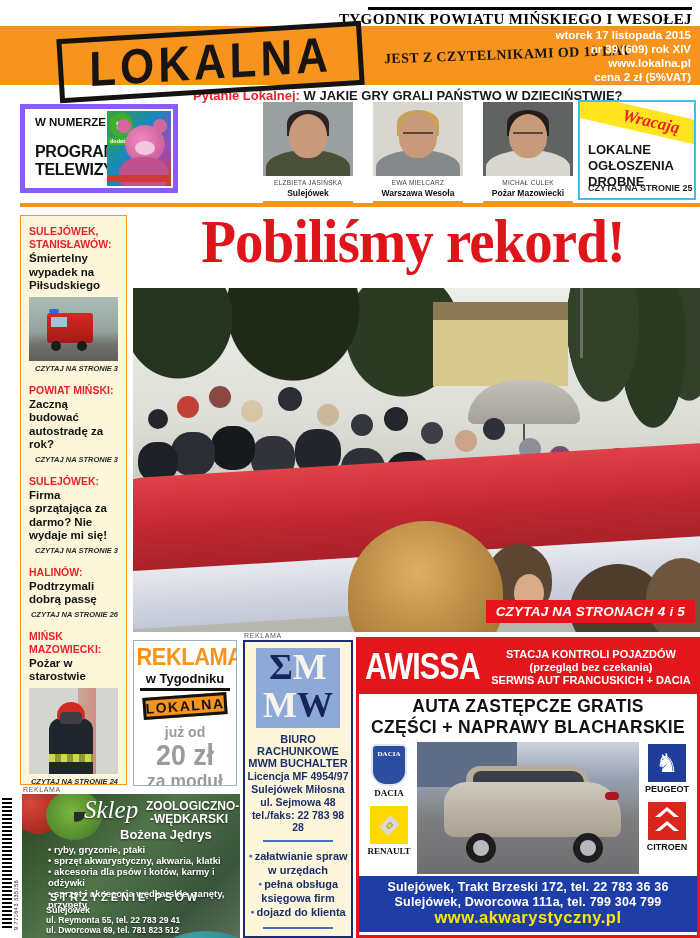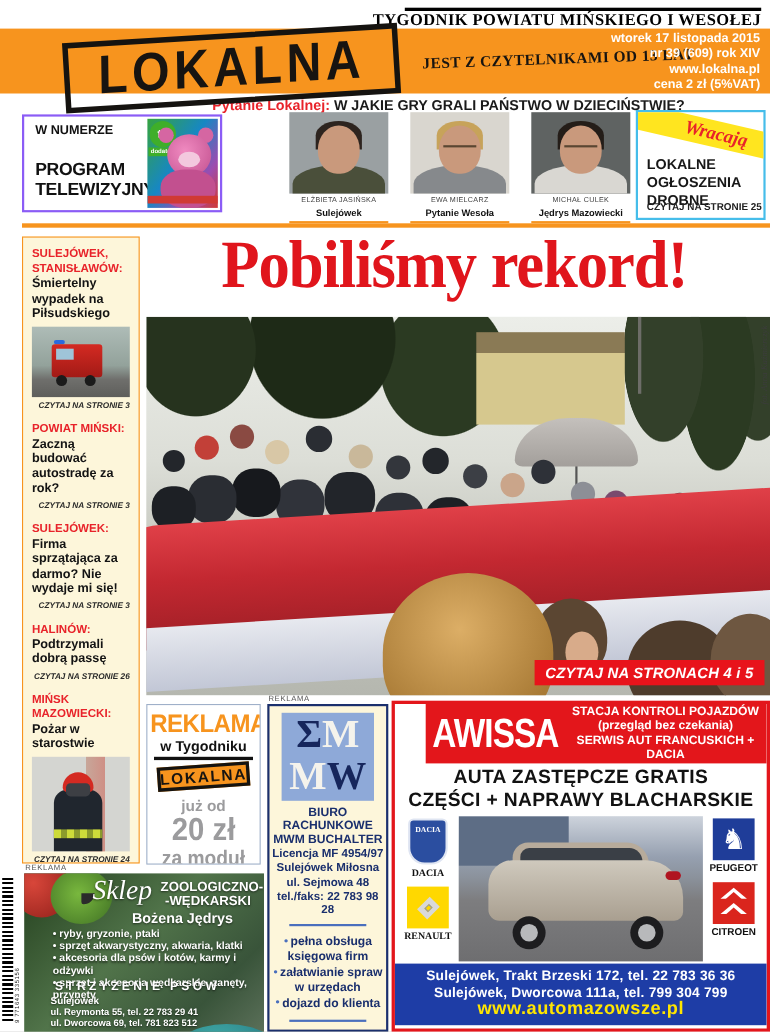--- a/index.html
+++ b/index.html
@@ -14,21 +14,21 @@
   .logo-text { font-weight:900; font-size:44px; letter-spacing:4px; color:#171411; transform:scaleY(1.12) skewX(-3deg); font-family:"Liberation Sans", sans-serif; }
   .tagline { position:absolute; left:384px; top:47px; font-family:"Liberation Serif", serif; font-weight:bold; font-size:14px; letter-spacing:.4px; color:#171411; transform:rotate(-2deg); z-index:6; }
   .datebox { position:absolute; right:9px; top:28px; text-align:right; color:#fff; font-weight:bold; font-size:11.5px; line-height:14px; z-index:6; }
 
   
   .question { position:absolute; left:193px; top:88px; font-size:13px; font-weight:bold; white-space:nowrap; }
   .q-label { color:#e8232a; }
   .q-text { color:#1a1a1a; }
 
   
-  .in-issue { position:absolute; left:20px; top:104px; width:182px; height:89px; border:2px solid #8b5cf6; background:#fff;text-decoration:underline; }
+  .in-issue { position:absolute; left:20px; top:104px; width:158px; height:89px; border:5px solid #8b5cf6; background:#fff;text-decoration:underline; }
   .wn-kicker { position:absolute; left:10px; top:7px; font-size:11.5px; font-weight:900; color:#111; }
   .wn-title { position:absolute; left:10px; bottom:9px; width:95px; font-size:16px; line-height:18px; font-weight:900; color:#111; letter-spacing:-.3px; }
   .tv-cover { position:absolute; right:2px; top:2px; bottom:2px; width:64px; background:linear-gradient(125deg,#35a33f 0%,#1787c4 45%,#9c4bb0 75%,#d03a34 100%); overflow:hidden; }
   .tv-badge { position:absolute; left:2px; top:2px; width:24px; height:24px; border-radius:50%; background:#3fae2a; color:#fff; font-weight:900; font-size:11px; display:flex; align-items:center; justify-content:center; }
   .tv-badge-sub { position:absolute; left:1px; top:26px; background:#3fae2a; color:#fff; font-size:5.5px; font-weight:bold; padding:1px 2px; }
   .bear-head { position:absolute; right:6px; top:14px; width:40px; height:38px; border-radius:50%; background:radial-gradient(circle at 40% 40%, #f08ac0, #c2508f); }
   .bear-ear1,.bear-ear2 { position:absolute; width:14px; height:14px; border-radius:50%; background:#d566a2; top:8px; }
   .bear-ear1 { right:40px; } .bear-ear2 { right:4px; }
   .bear-muzzle { position:absolute; right:16px; top:30px; width:20px; height:14px; border-radius:50%; background:#f3c8de; }
   .bear-body { position:absolute; right:2px; top:46px; width:50px; height:35px; border-radius:45%; background:#c2508f; }
@@ -151,21 +151,21 @@
   .mwm-l2 { font-size:11px; font-weight:900; }
   .mwm-l3 { font-size:10.5px; font-weight:bold; margin-top:1px; }
   .mwm-sep { width:66%; height:2px; background:#4a6fbd; margin:7px auto; }
   .mwm-bullets { list-style:none; font-size:11px; font-weight:900; line-height:13.5px; }
   .mwm-bullets li::before { content:"●"; font-size:7px; vertical-align:2px; margin-right:2px; color:#4a6fbd; }
   .mwm-foot { text-align:left; margin:2px 0 0 8px; }
   .mwm-invite { font-size:10.5px; font-weight:900; }
 
   
   .ad-awissa { position:absolute; left:356px; top:637px; width:344px; height:301px; border:3px solid #e3161b; background:#fff; overflow:hidden; }
-  .aw-top { height:54px; background:#e3161b; color:#fff; display:flex; align-items:center; padding:2px 6px;margin-left:28px; }
+  .aw-top { height:54px; background:#e3161b; color:#fff; display:flex; align-items:center; padding:2px 6px; }
   .aw-brand { font-weight:900; font-size:37px; letter-spacing:-1px; transform:scaleX(.82); transform-origin:left; white-space:nowrap; }
   .aw-top-right { flex:1; text-align:center; font-weight:900; font-size:11px; line-height:13px; margin-left:-14px; }
   .aw-mid { text-align:center; font-weight:900; color:#121212; font-size:17.5px; line-height:21px; padding-top:2px; height:46px; letter-spacing:.3px; }
   .aw-car-area { position:relative; height:136px; }
   .brand-col { position:absolute; top:0; width:52px; text-align:center; }
   .bc-left { left:4px;font-family:Liberation Serif, serif; } .bc-right { right:4px; }
   .brand-label { font-size:9px; font-weight:900; color:#111; margin-top:2px; }
   .dacia-logo-icon { margin:4px auto 0; width:36px; height:42px; background:#2b4ea0; border-radius:5px 5px 15px 15px; border:2px solid #dfe5f2; color:#fff; font-size:7px; font-weight:bold; display:flex; align-items:flex-start; justify-content:center; padding-top:4px; }
   .renault-logo-icon { margin:8px auto 0; width:38px; height:38px; background:#ffd800; display:flex; align-items:center; justify-content:center; }
   .renault-diamond { width:13px; height:13px; border:4px solid #d9d9d9; transform:rotate(45deg) scaleY(1.25); box-shadow:inset 0 0 0 1px #9a9a9a; }
@@ -238,31 +238,31 @@
     <div class="r-city">Sulejówek</div>
   </div>
   <div class="respondent r2">
     <div class="portrait p2">
       <div class="shoulders"></div>
       <div class="hair"></div>
       <div class="head"></div>
       <div class="glasses"></div>
     </div>
     <div class="r-name">EWA MIELCARZ</div>
-    <div class="r-city">Pytanie Wesoła</div>
+    <div class="r-city">Warszawa Wesoła</div>
   </div>
   <div class="respondent r3">
     <div class="portrait p3">
       <div class="shoulders"></div>
       <div class="hair"></div>
       <div class="head"></div>
       <div class="glasses"></div>
     </div>
     <div class="r-name">MICHAŁ CULEK</div>
-    <div class="r-city">Jędrys Mazowiecki</div>
+    <div class="r-city">Pożar Mazowiecki</div>
   </div>
 
   <div class="classifieds">
     <div class="ribbon">
       <span>Wracają</span>
     </div>
     <div class="cl-lines">
       <div>LOKALNE</div>
       <div>OGŁOSZENIA</div>
       <div>DROBNE</div>
@@ -385,22 +385,22 @@
       <div><span class="l">M</span><span class="d">W</span></div>
     </div>
     <div class="mwm-l1">BIURO RACHUNKOWE</div>
     <div class="mwm-l2">MWM BUCHALTER</div>
     <div class="mwm-l3">Licencja MF 4954/97</div>
     <div class="mwm-l3">Sulejówek Miłosna</div>
     <div class="mwm-l3">ul. Sejmowa 48</div>
     <div class="mwm-l3">tel./faks: 22 783 98 28</div>
     <div class="mwm-sep"></div>
     <ul class="mwm-bullets">
+      <li>załatwianie spraw w urzędach</li>
       <li>pełna obsługa księgowa firm</li>
-      <li>załatwianie spraw w urzędach</li>
       <li>dojazd do klienta</li>
     </ul>
     <div class="mwm-sep"></div>
     <div class="mwm-foot">
       <div class="mwm-invite">Zapraszamy</div>
 
     </div>
   </div>
 
   <div class="ad-awissa">
@@ -442,17 +442,17 @@
         <div class="citroen-logo-icon">
           <div class="chev chev1"></div>
           <div class="chev chev2"></div>
         </div>
         <div class="brand-label">CITROEN</div>
       </div>
     </div>
     <div class="aw-footer">
       <div>Sulejówek, Trakt Brzeski 172, tel. 22 783 36 36</div>
       <div>Sulejówek, Dworcowa 111a, tel. 799 304 799</div>
-      <div class="aw-site">www.automazowsze.pl</div>
+      <div class="aw-site">www.akwarystyczny.pl</div>
     </div>
   </div>
 
 </div>
 
 </body></html>

